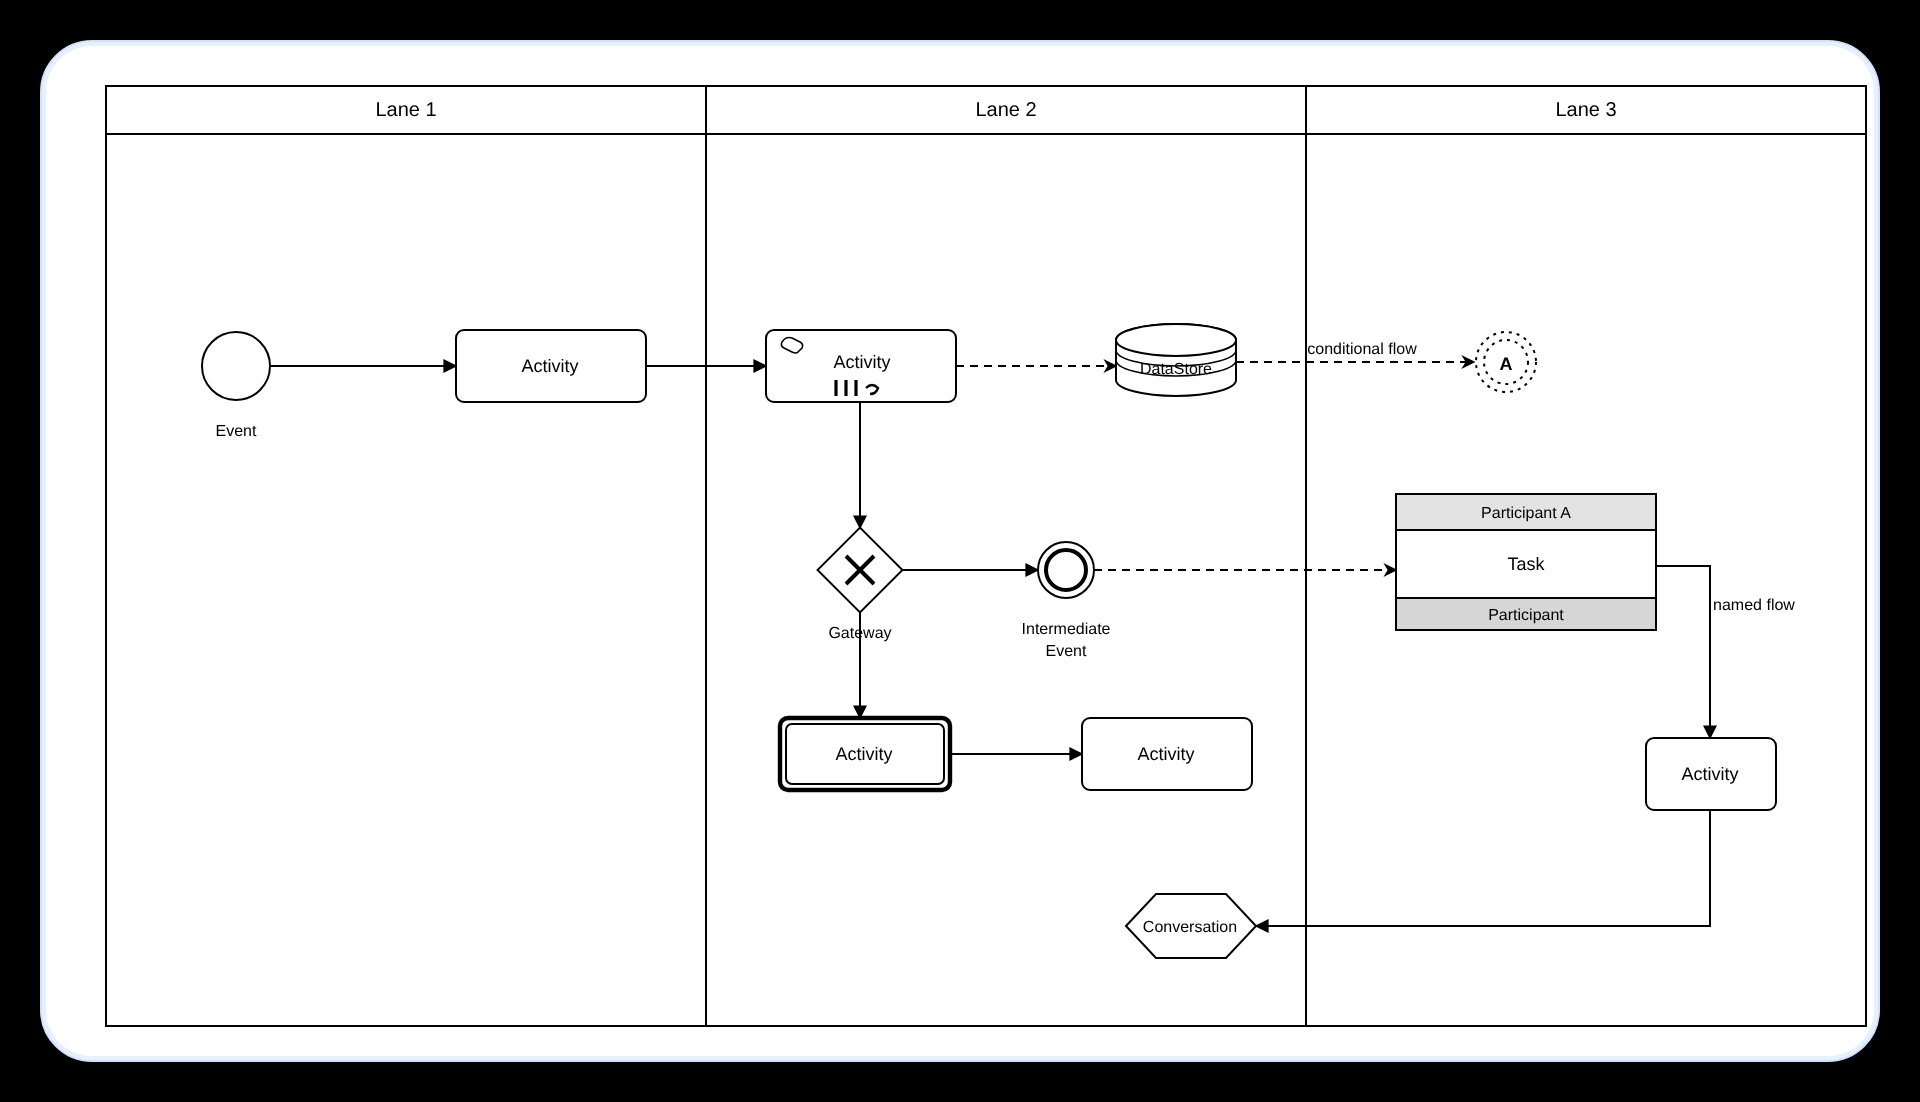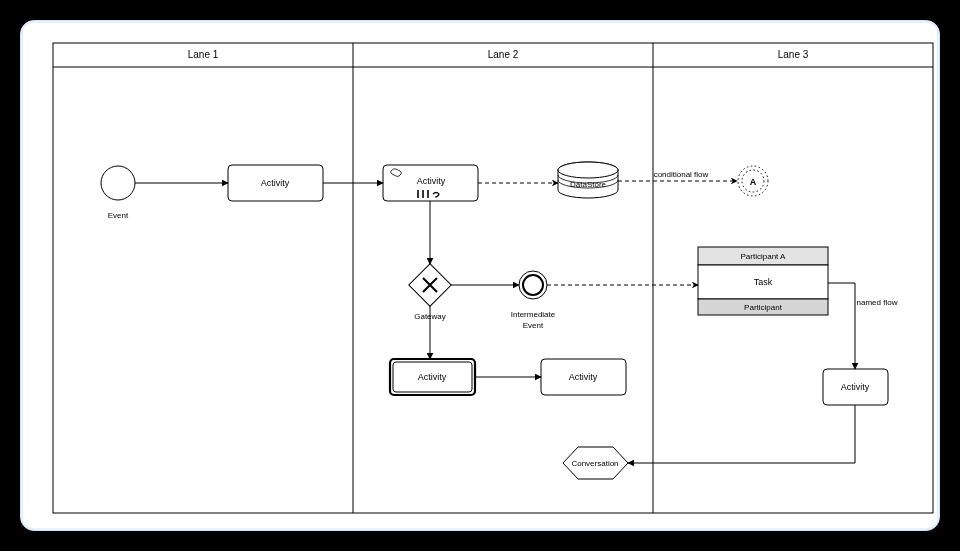--- a/index.html
+++ b/index.html
@@ -20,21 +20,21 @@
     border-radius: 18px;
     box-shadow: 0 6px 20px rgba(0,0,0,0.5);
   }
   .inner-card {
     position: absolute;
     left: 6px;
     top: 6px;
     right: 6px;
     bottom: 6px;
     background: #fff;
-    border-radius: 14px;
+    border-radius: 26px;
     overflow: hidden;
     border: 1px solid #cfe2ff;
     box-shadow: inset 0 0 0 2px #e7f0ff;
   }
   .diagram-viewport {
     position: absolute;
     left: 22px;
     top: 12px;
     right: 0;
     bottom: 0;

